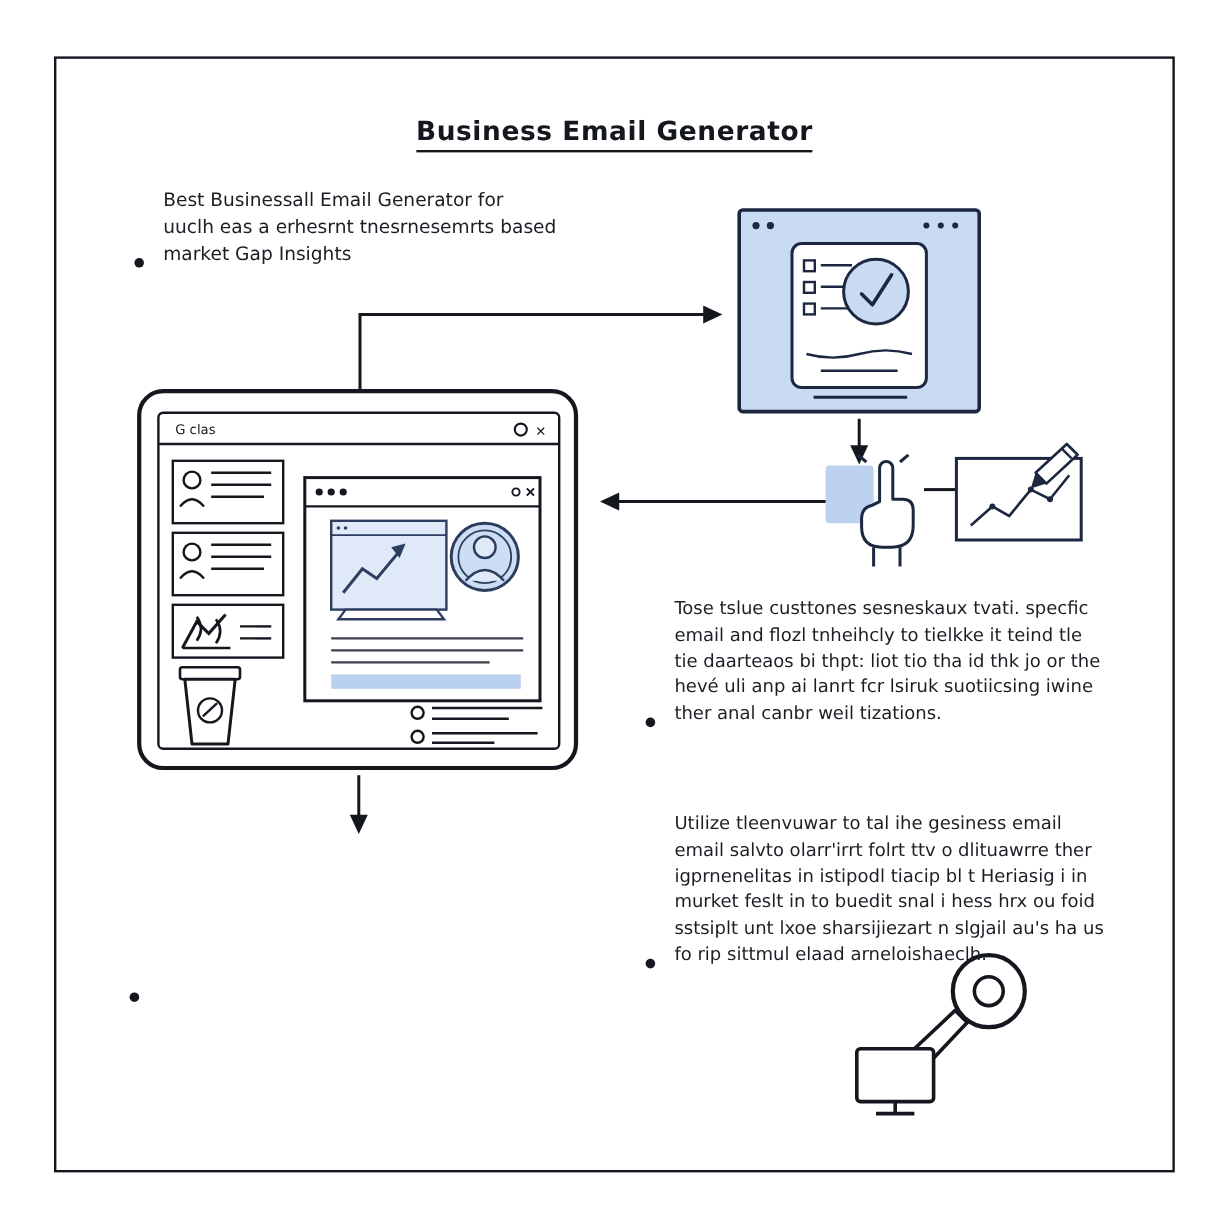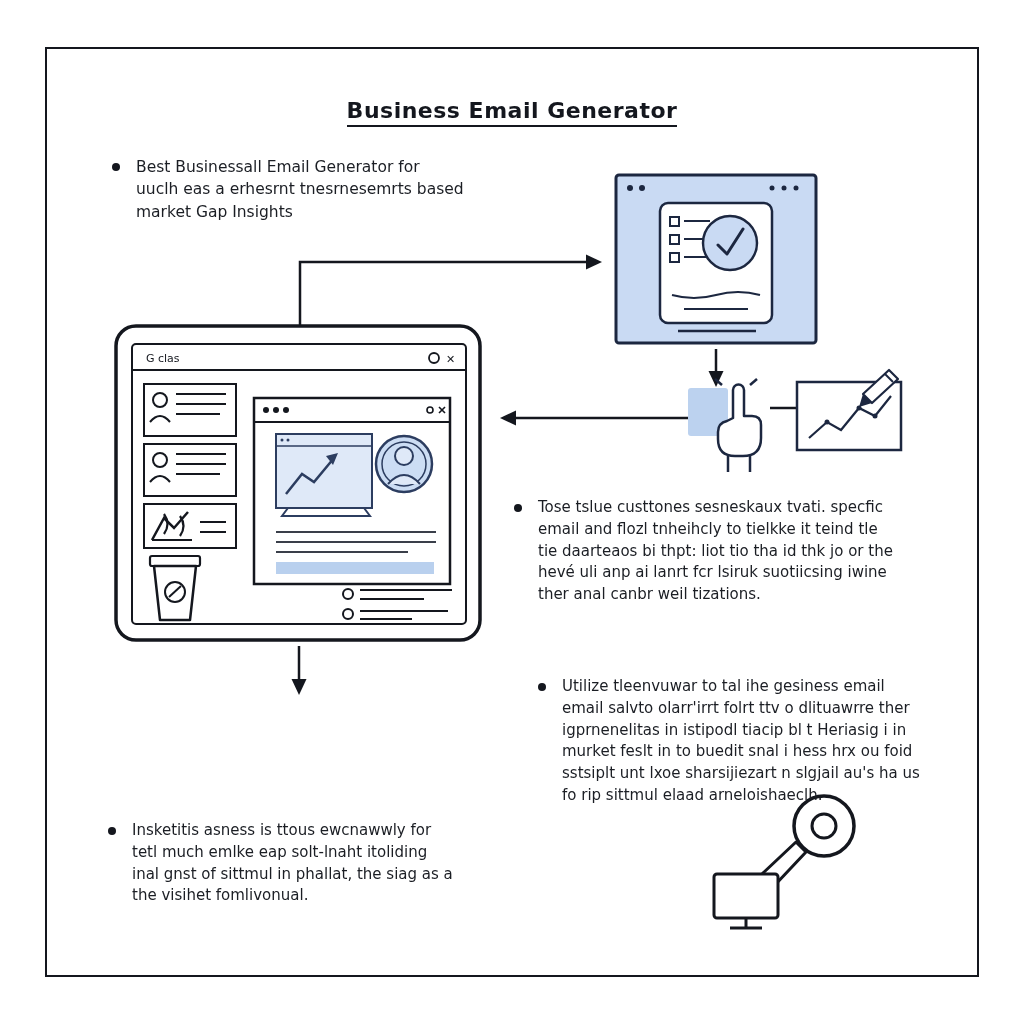--- a/index.html
+++ b/index.html
@@ -3,21 +3,21 @@
 <meta charset="utf-8">
 <style>
   html,body{margin:0;padding:0;background:#ffffff;}
   #page{position:relative;width:1024px;height:1024px;background:#ffffff;
         font-family:"DejaVu Sans",sans-serif;color:#1b1e24;overflow:hidden;}
   #frame{position:absolute;left:45px;top:47px;width:930px;height:926px;
          border:2px solid #14171e;background:#ffffff;}
   #title{position:absolute;left:0;right:0;top:98px;text-align:center;}
   #title span{display:inline-block;font-size:22px;font-weight:bold;letter-spacing:.5px;
               color:#14171e;border-bottom:2px solid #14171e;padding-bottom:2px;}
-  .note{position:absolute;display:flex;gap:16px;align-items:flex-start;}
+  .note{position:absolute;display:flex;gap:16px;align-items:flex-end;}
   .dot{flex:0 0 auto;width:8px;height:8px;border-radius:50%;background:#14171e;margin-top:7px;}
   .note-text{margin:0;font-size:15px;line-height:1.45;white-space:pre-line;color:#1b1e24;}
   .illus{position:absolute;}
   svg{display:block;}
 </style>
 </head>
 <body>
 
 <div id="page">
   <div id="frame"></div>
@@ -192,21 +192,21 @@
     </g>
   </svg>
 
   <div class="note" style="left:112px;top:156px;width:400px">
     <span class="dot"></span>
     <p class="note-text" style="font-size:15.5px">Best Businessall Email Generator for
 uuclh eas a erhesrnt tnesrnesemrts based
 market Gap Insights</p>
   </div>
 
-  <div class="note" style="left:514px;top:497px;width:412px">
+  <div class="note" style="left:538px;top:497px;width:412px">
     <span class="dot"></span>
     <p class="note-text">Tose tslue custtones sesneskaux tvati. specfic
 email and flozl tnheihcly to tielkke it teind tle
 tie daarteaos bi thpt: liot tio tha id thk jo or the
 hevé uli anp ai lanrt fcr lsiruk suotiicsing iwine
 ther anal canbr weil tizations.</p>
   </div>
 
   <div class="note" style="left:538px;top:676px;width:412px">
     <span class="dot"></span>
@@ -214,18 +214,14 @@
 email salvto olarr'irrt folrt ttv o dlituawrre ther
 igprnenelitas in istipodl tiacip bl t Heriasig i in
 murket feslt in to buedit snal i hess hrx ou foid
 sstsiplt unt lxoe sharsijiezart n slgjail au's ha us
 fo rip sittmul elaad arneloishaeclh.</p>
   </div>
 
 
   <div class="note" style="left:108px;top:820px;width:420px">
     <span class="dot"></span>
-    <p class="note-text">Insketitis asness is ttous ewcnawwly for
-tetl much emlke eap solt-lnaht itoliding
-inal gnst of sittmul in phallat, the siag as a
-the visihet fomlivonual.</p>
   </div>
 </div>
 
 </body></html>

